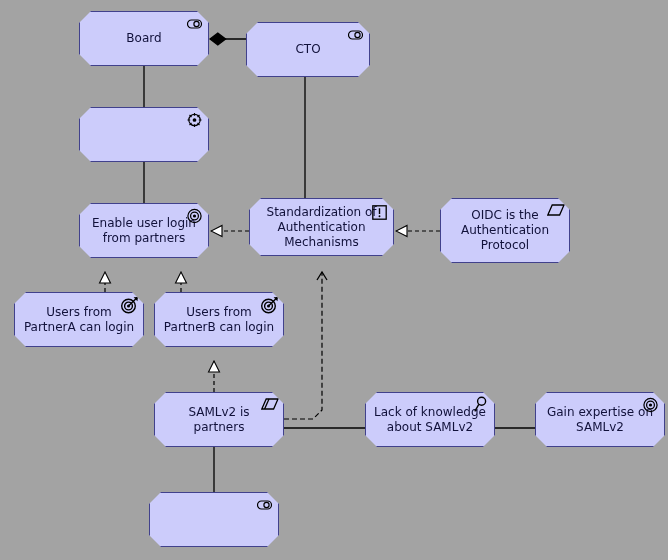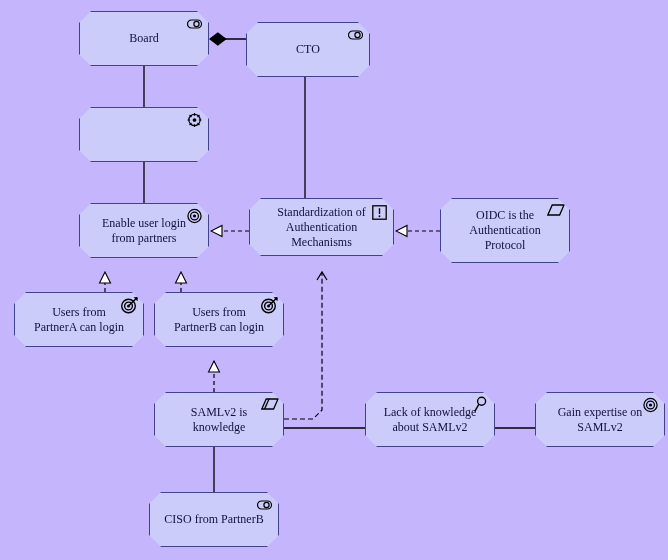--- a/index.html
+++ b/index.html
@@ -7,23 +7,22 @@
     padding: 0;
     background: #ffffff;
   }
   body {
     font-family: "DejaVu Sans", "Liberation Sans", sans-serif;
   }
   #canvas {
     position: relative;
     width: 668px;
     height: 560px;
-    background: #c4b5fd;
+    background: #a3a3a3;
     overflow: hidden;
-    font-family: Liberation Serif, serif;
   }
   #edge-layer {
     position: absolute;
     left: 0;
     top: 0;
     width: 668px;
     height: 560px;
     pointer-events: none;
   }
   .node {
@@ -235,21 +234,21 @@
   </div>
 
   <div class="node" style="left:154px; top:392px; width:130px; height:55px;">
     <span class="node-icon">
       <svg width="18" height="14" viewBox="0 0 18 14">
         <path d="M 5.2 2 L 17 2 L 12.6 12 L 0.8 12 z" fill="none" stroke="#000" stroke-width="1.3"></path>
         <line x1="8.0" y1="2" x2="3.6" y2="12" stroke="#000" stroke-width="1.3"></line>
       </svg>
     </span>
     <span class="node-label">SAMLv2 is
-knowledge</span>
+partners</span>
   </div>
 
   <div class="node" style="left:365px; top:392px; width:130px; height:55px;">
     <span class="node-icon" style="top:3px; right:6px; width:15px; height:17px;">
       <svg width="15" height="17" viewBox="0 0 15 17">
         <circle cx="8.6" cy="5.2" r="4.0" fill="none" stroke="#000" stroke-width="1.4"></circle>
         <line x1="5.8" y1="8.3" x2="1.8" y2="15.4" stroke="#000" stroke-width="1.4"></line>
       </svg>
     </span>
     <span class="node-label">Lack of knowledge
@@ -268,16 +267,15 @@
 SAMLv2</span>
   </div>
 
   <div class="node" style="left:149px; top:492px; width:130px; height:55px;">
     <span class="node-icon">
       <svg width="17" height="16" viewBox="0 0 17 16">
         <rect x="1.5" y="4" width="14" height="8" rx="4" ry="4" fill="none" stroke="#000" stroke-width="1.2"></rect>
         <circle cx="10.5" cy="8" r="2.6" fill="none" stroke="#000" stroke-width="1.2"></circle>
       </svg>
     </span>
-    <span class="node-label">CISO from PartnerB</span>
   </div>
 
 </div>
 
 </body></html>

